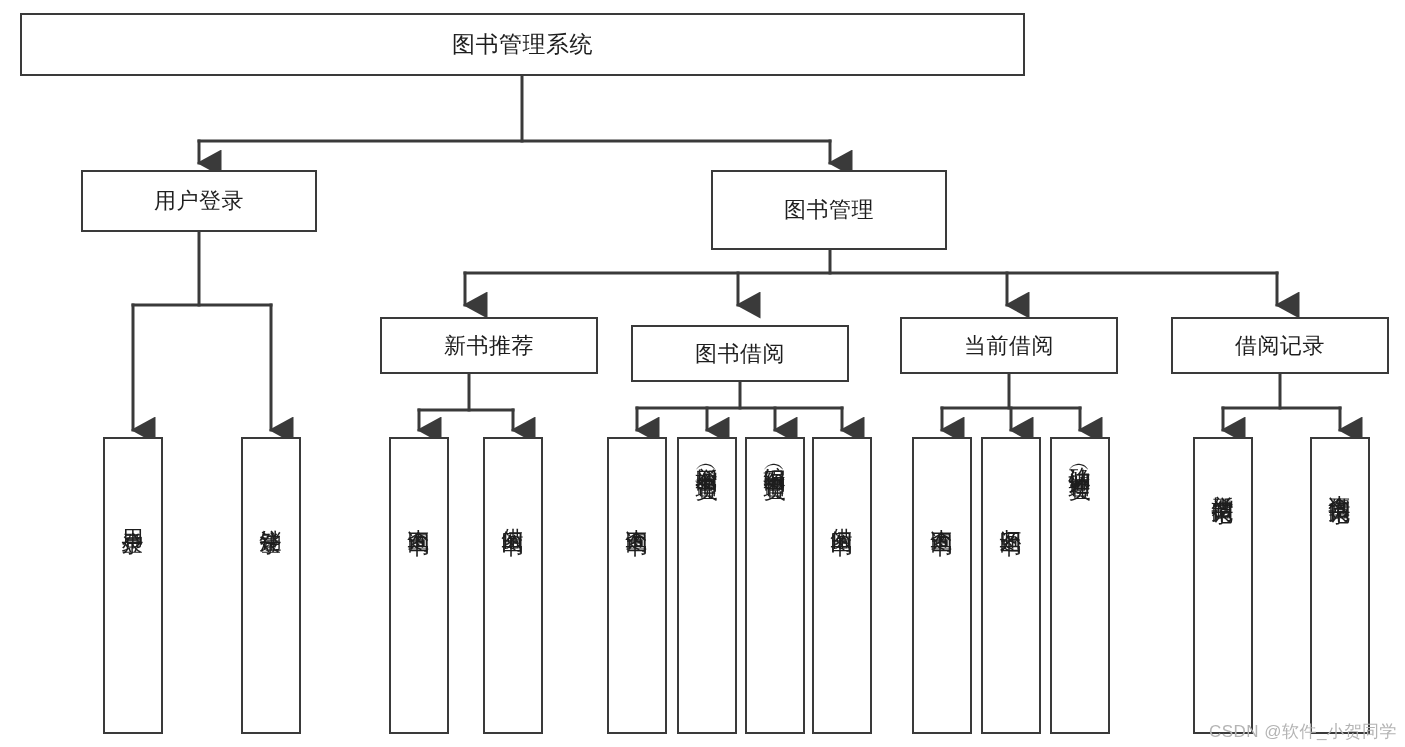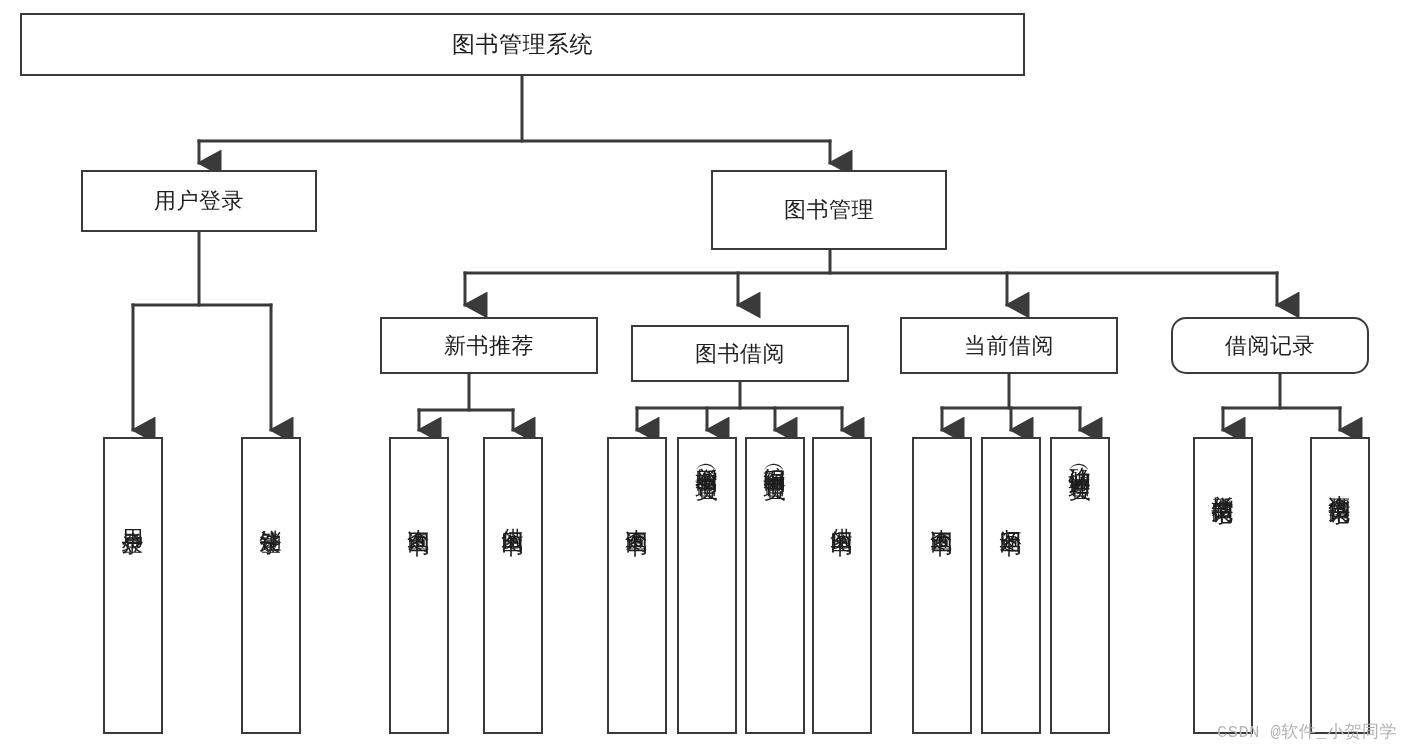--- a/index.html
+++ b/index.html
@@ -63,21 +63,21 @@
   
   #watermark{
     position:absolute;
     right:8px;
     bottom:4px;
     font-size:17px;
     color:#b4b4b4;
     letter-spacing:0.5px;
     z-index:6;
     white-space:nowrap;
-    font-family:Liberation Mono, monospace;
+    font-family:Liberation Sans, sans-serif;
   }
 </style>
 </head>
 <body>
 
 <div id="canvas">
 
   <svg id="wires" viewBox="0 0 1405 747" width="1405" height="747">
     <defs>
       <marker id="arw" viewBox="0 0 12 12" refX="6" refY="10" markerWidth="9" markerHeight="9" orient="auto-start-reverse">
@@ -147,21 +147,21 @@
   </div>
 
   <div class="node h" style="left:631px; top:317px; width:218px; height:57px;margin-top:8px;">
     <span class="lbl">图书借阅</span>
   </div>
 
   <div class="node h" style="left:900px; top:317px; width:218px; height:57px;align-items:center;">
     <span class="lbl">当前借阅</span>
   </div>
 
-  <div class="node h" style="left:1171px; top:317px; width:198px; height:57px;border-radius:15px;">
+  <div class="node h" style="left:1171px; top:317px; width:218px; height:57px;">
     <span class="lbl">借阅记录</span>
   </div>
 
   <div class="node v" style="left:103px; top:437px; width:60px; height:297px; padding-top:72px;">
     <span class="lbl">用户登录</span>
   </div>
 
   <div class="node v" style="left:241px; top:437px; width:60px; height:297px; padding-top:72px;">
     <span class="lbl">注销登录</span>
   </div>

